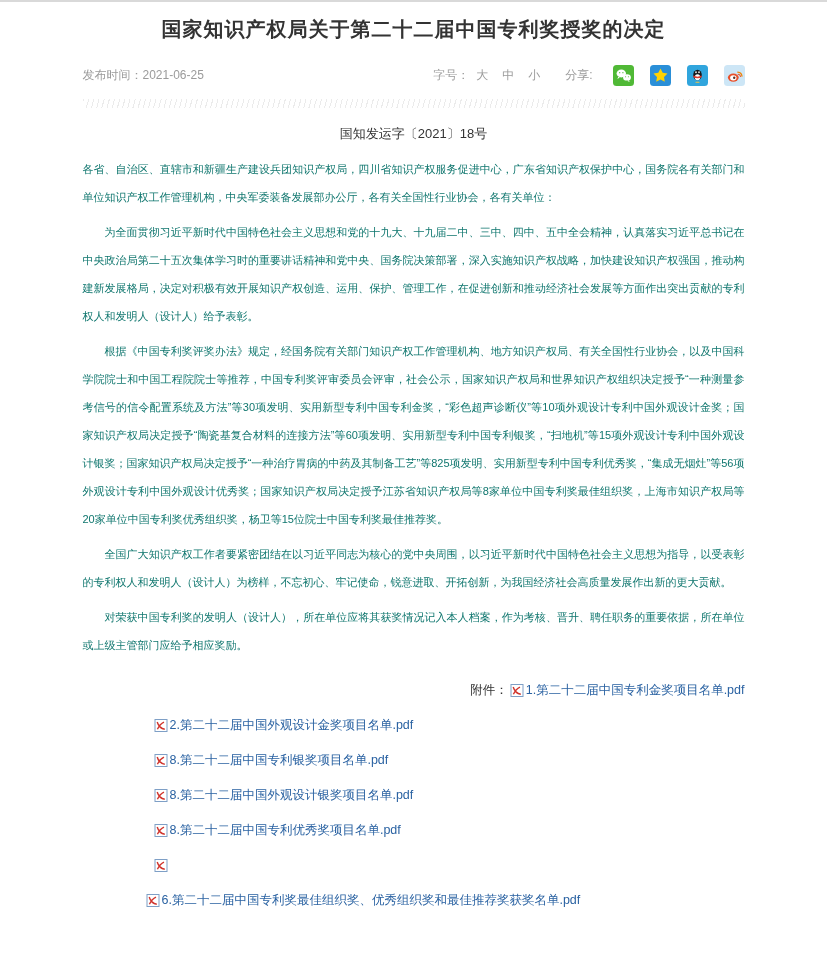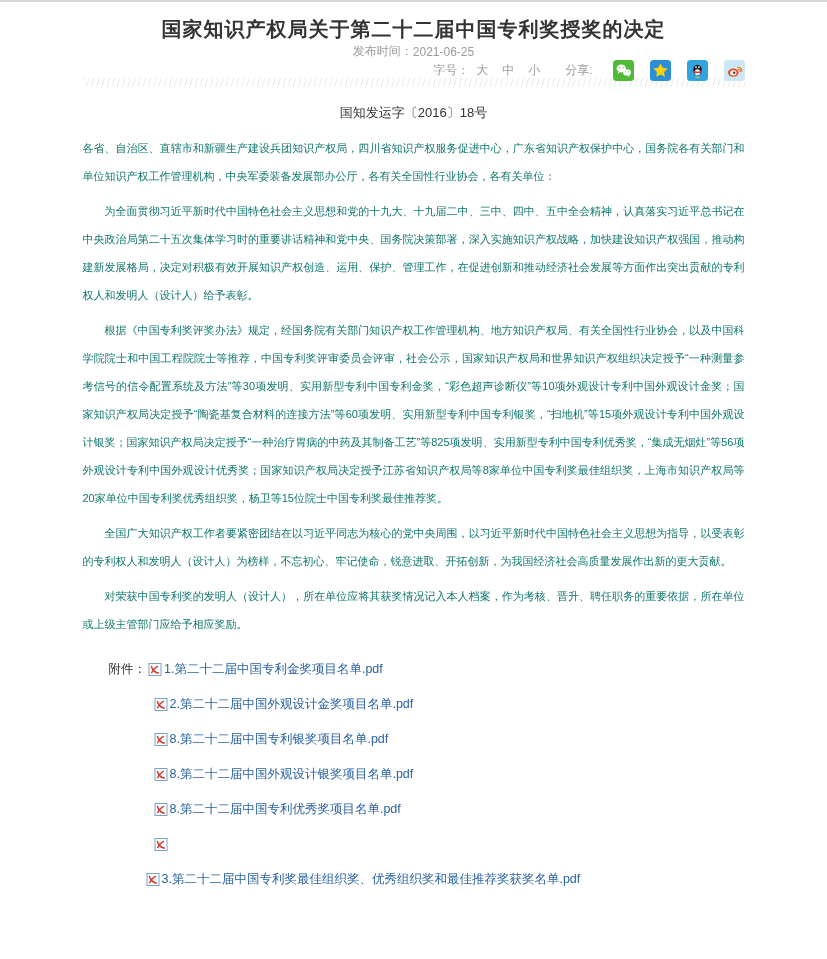--- a/index.html
+++ b/index.html
@@ -10,22 +10,22 @@
   }
   .page{border-top:2px solid #d9d9d9;box-sizing:border-box;height:100%;}
   .content{width:662px;margin:0 auto;}
 
   .page-title{
     font-size:20px;font-weight:bold;color:#333;text-align:center;
     margin:13px 0 0;letter-spacing:1px;line-height:28px;
   }
 
   .meta-row{
-    display:flex;align-items:center;margin-top:0;
-    font-size:12px;color:#9b9b9b;height:22px;flex-direction:column;
+    display:flex;align-items:center;margin-top:21px;
+    font-size:12px;color:#9b9b9b;height:22px;
   }
   .meta-left{display:flex;align-items:center;}
   .meta-right{margin-left:auto;display:flex;align-items:center;}
   .fs-link{color:#9b9b9b;text-decoration:none;margin:0 7px;cursor:pointer;}
   .share-label{margin-left:18px;margin-right:4px;}
   .share-icon{width:21px;height:21px;margin-left:16px;display:inline-block;cursor:pointer;}
   .share-icon svg{width:21px;height:21px;display:block;}
 
   .hatch-divider{
     height:9px;margin-top:13px;
@@ -36,21 +36,21 @@
 
   .body-text{margin-top:8px;}
   .para{
     font-size:11px;color:#0f766e;line-height:28px;text-align:justify;
     margin:7px 0 0;text-indent:2em;
   }
   .para.no-indent{text-indent:0;margin-top:12px;}
 
   .attachments{margin-top:14px;font-size:12.5px;}
   .att-row{display:flex;align-items:center;height:35px;}
-  .att-row.first{padding-left:26px;}
+  .att-row.first{padding-left:26px;justify-content:flex-end;}
   .att-row.indent{padding-left:71px;}
   .att-row.indent-last{padding-left:63px;}
   .att-label{color:#333;margin-right:2px;}
   .pdf-icon{width:14px;height:15px;display:inline-block;margin-right:2px;flex:0 0 auto;}
   .pdf-icon svg{width:14px;height:15px;display:block;}
   .att-link{color:#2a62a2;text-decoration:none;cursor:pointer;white-space:nowrap;}
 </style>
 </head>
 <body>
 
@@ -112,21 +112,21 @@
             <circle cx="10.2" cy="12.8" r="1.2" fill="#5a2f25"></circle>
             <path d="M13.8 7.2q3.6.3 4.2 3.9" stroke="#f08300" stroke-width="1.2" fill="none" stroke-linecap="round"></path>
             <path d="M14.2 9.3q2 .3 2.3 2.2" stroke="#e8502a" stroke-width="1.1" fill="none" stroke-linecap="round"></path>
           </svg>
         </span>
       </div>
     </div>
 
     <div class="hatch-divider"></div>
 
-    <div class="doc-number">国知发运字〔2016〕18号</div>
+    <div class="doc-number">国知发运字〔2021〕18号</div>
 
     <div class="body-text">
       <p class="para no-indent">各省、自治区、直辖市和新疆生产建设兵团知识产权局，四川省知识产权服务促进中心，广东省知识产权保护中心，国务院各有关部门和单位知识产权工作管理机构，中央军委装备发展部办公厅，各有关全国性行业协会，各有关单位：</p>
       <p class="para">为全面贯彻习近平新时代中国特色社会主义思想和党的十九大、十九届二中、三中、四中、五中全会精神，认真落实习近平总书记在中央政治局第二十五次集体学习时的重要讲话精神和党中央、国务院决策部署，深入实施知识产权战略，加快建设知识产权强国，推动构建新发展格局，决定对积极有效开展知识产权创造、运用、保护、管理工作，在促进创新和推动经济社会发展等方面作出突出贡献的专利权人和发明人（设计人）给予表彰。</p>
       <p class="para">根据《中国专利奖评奖办法》规定，经国务院有关部门知识产权工作管理机构、地方知识产权局、有关全国性行业协会，以及中国科学院院士和中国工程院院士等推荐，中国专利奖评审委员会评审，社会公示，国家知识产权局和世界知识产权组织决定授予“一种测量参考信号的信令配置系统及方法”等30项发明、实用新型专利中国专利金奖，“彩色超声诊断仪”等10项外观设计专利中国外观设计金奖；国家知识产权局决定授予“陶瓷基复合材料的连接方法”等60项发明、实用新型专利中国专利银奖，“扫地机”等15项外观设计专利中国外观设计银奖；国家知识产权局决定授予“一种治疗胃病的中药及其制备工艺”等825项发明、实用新型专利中国专利优秀奖，“集成无烟灶”等56项外观设计专利中国外观设计优秀奖；国家知识产权局决定授予江苏省知识产权局等8家单位中国专利奖最佳组织奖，上海市知识产权局等20家单位中国专利奖优秀组织奖，杨卫等15位院士中国专利奖最佳推荐奖。</p>
       <p class="para">全国广大知识产权工作者要紧密团结在以习近平同志为核心的党中央周围，以习近平新时代中国特色社会主义思想为指导，以受表彰的专利权人和发明人（设计人）为榜样，不忘初心、牢记使命，锐意进取、开拓创新，为我国经济社会高质量发展作出新的更大贡献。</p>
       <p class="para">对荣获中国专利奖的发明人（设计人），所在单位应将其获奖情况记入本人档案，作为考核、晋升、聘任职务的重要依据，所在单位或上级主管部门应给予相应奖励。</p>
     </div>
 
     <div class="attachments">
@@ -184,18 +184,18 @@
             </svg>
         </span>
       </div>
       <div class="att-row indent-last">
         <span class="pdf-icon">
           <svg viewBox="0 0 14 15">
               <rect x="1" y="1.5" width="12" height="12" fill="#ffffff" stroke="#7e9fc6"></rect>
               <path d="M3.2 4q2 6.5 7.6 7.2M10 4.2q-4 1.8-6.6 7" stroke="#d0342c" stroke-width="1.4" fill="none"></path>
             </svg>
         </span>
-        <a class="att-link">3.第二十二届中国专利奖最佳组织奖、优秀组织奖和最佳推荐奖获奖名单.pdf</a>
+        <a class="att-link">6.第二十二届中国专利奖最佳组织奖、优秀组织奖和最佳推荐奖获奖名单.pdf</a>
       </div>
     </div>
 
   </div>
 </div>
 
 </body></html>

